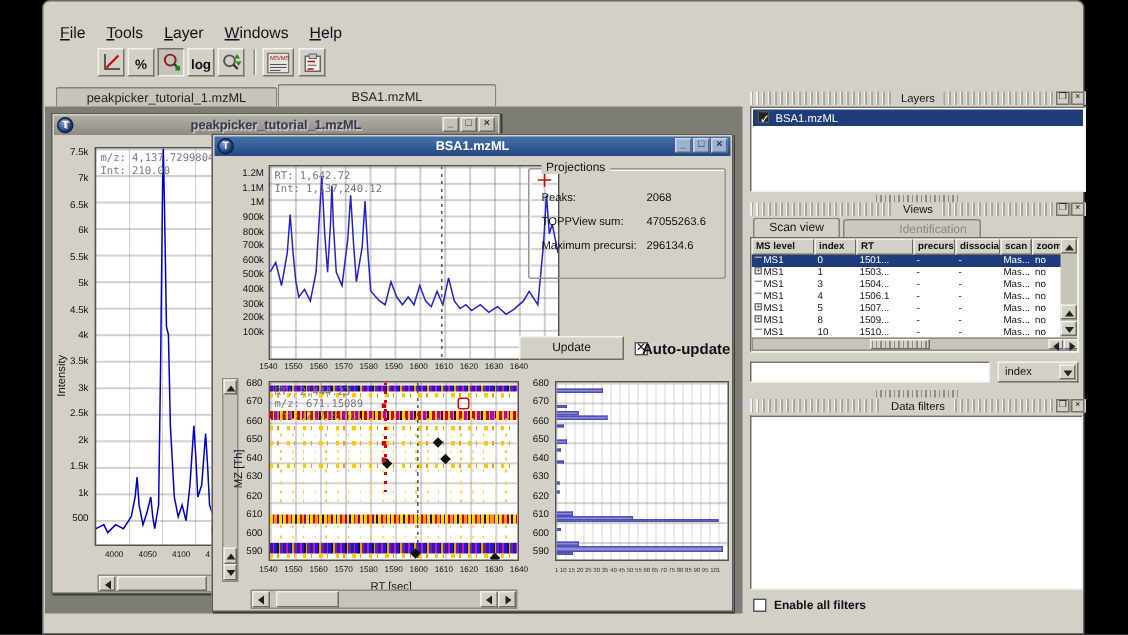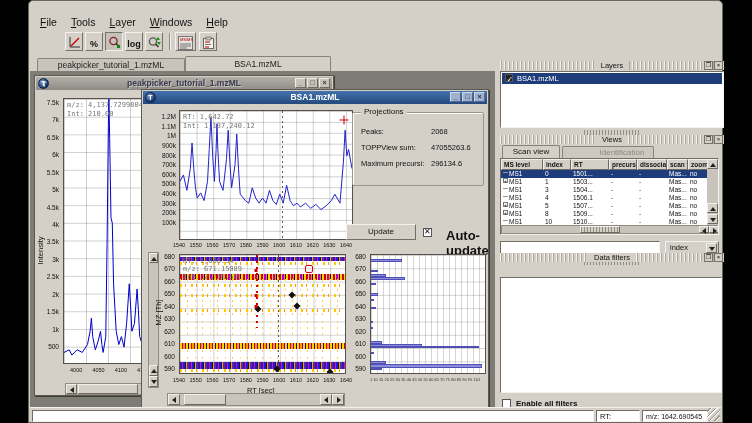--- a/index.html
+++ b/index.html
@@ -224,21 +224,21 @@
             <div class="vtick" style="top: 27.2727%;">900k</div>
             <div class="vtick" style="top: 36.3636%;">800k</div>
             <div class="vtick" style="top: 45.4545%;">700k</div>
             <div class="vtick" style="top: 54.5455%;">600k</div>
             <div class="vtick" style="top: 63.6364%;">500k</div>
             <div class="vtick" style="top: 72.7273%;">400k</div>
             <div class="vtick" style="top: 81.8182%;">300k</div>
             <div class="vtick" style="top: 90.9091%;">200k</div>
             <div class="vtick" style="top: 100%;">100k</div>
           </div>
-      <div class="plot grid-ch" id="ch-plot" style="left:37px;top:20px;width:174px;height:130px;">
+      <div class="plot grid-ch" id="ch-plot" style="left:37px;top:20px;width:194px;height:130px;">
         <svg id="chrom-svg" viewBox="0 0 100 100" preserveAspectRatio="none">
               <polyline fill="none" stroke="#2222cc" stroke-width="1" vector-effect="non-scaling-stroke" points="0.00,55.00 2.00,50.00 4.00,62.00 6.00,45.00 7.00,25.00 8.00,45.00 9.00,60.00 10.00,68.00 12.00,64.00 14.00,70.00 16.00,55.00 17.00,30.00 18.00,5.00 19.00,35.00 20.00,55.00 21.00,30.00 21.50,10.00 22.00,30.00 23.00,55.00 25.00,62.00 27.00,38.00 28.00,15.00 29.00,40.00 30.00,60.00 32.00,42.00 33.00,18.00 34.00,45.00 35.00,65.00 38.00,70.00 40.00,72.00 42.00,60.00 44.00,68.00 46.00,72.00 48.00,68.00 50.00,72.00 52.00,62.00 54.00,70.00 56.00,73.00 58.00,65.00 60.00,72.00 62.00,58.00 64.00,70.00 66.00,74.00 68.00,72.00 70.00,75.00 73.00,72.00 76.00,76.00 79.00,73.00 82.00,77.00 85.00,74.00 88.00,70.00 90.00,65.00 93.00,72.00 95.00,40.00 96.00,15.00 97.00,35.00 98.00,30.00 100.00,45.00"></polyline>
             </svg>
         <div class="crosshair" id="ch-cross" style="left: 59.5%;"></div>
         <div class="ov" style="left:3px;top:2px;">RT:    1,642.72</div>
         <div class="ov" style="left:3px;top:11px;">Int: 1,137,240.12</div>
         <div class="redcross" id="chrom-marker" style="left: 95.5%; top: 7%;"></div>
       </div>
       <div class="hticks" id="ch-xt" style="left:37px;top:152px;width:167px;height:7px;">
             <div class="htick" style="left: 0%;">1540</div>
@@ -258,21 +258,21 @@
         <div class="gtitle">Projections</div>
         <div style="position:absolute;left:8px;top:14px;font-size:7.5px;color:#111;">Peaks:</div>
         <div style="position:absolute;left:78px;top:14px;font-size:7.5px;color:#111;">2068</div>
         <div style="position:absolute;left:8px;top:30px;font-size:7.5px;color:#111;">TOPPView sum:</div>
         <div style="position:absolute;left:78px;top:30px;font-size:7.5px;color:#111;">47055263.6</div>
         <div style="position:absolute;left:8px;top:46px;font-size:7.5px;color:#111;">Maximum precursi:</div>
         <div style="position:absolute;left:78px;top:46px;font-size:7.5px;color:#111;">296134.6</div>
       </div>
       <div class="btn" style="left:204px;top:134px;width:70px;height:16px;line-height:14px;"><span>Update</span></div>
       <div class="cb checked" style="left:281px;top:138px;"></div>
-      <div style="position:absolute;left:304px;top:138px;font-size:13px;font-weight:bold;color:#111;">Auto-update</div>
+      <div style="position:absolute;left:286px;top:138px;font-size:10px;font-weight:bold;color:#111;">Auto-update</div>
 
       <div class="sb" style="left:6px;top:162px;width:11px;height:136px;">
         <div class="sbtn" style="left:0;top:0;width:9px;height:10px;">
               <span class="arr arr-u" style="left:1px;top:3px;"></span>
             </div>
         <div class="sbtn" style="left:0;top:112px;width:9px;height:11px;">
               <span class="arr arr-u" style="left:1px;top:3px;"></span>
             </div>
         <div class="sbtn" style="left:0;top:123px;width:9px;height:11px;">
               <span class="arr arr-d" style="left:1px;top:3px;"></span>
@@ -309,21 +309,21 @@
               <div class="band band-yellow-faint" style="top: 60.8247%; height: 2px;"></div>
               <div class="band band-yellow-faint" style="top: 65.9794%; height: 2px;"></div>
               <div class="band band-dense-hot2" style="top: 74.2268%; height: 6px;"></div>
               <div class="band band-yellow-faint" style="top: 80.4124%; height: 2px;"></div>
               <div class="band band-yellow-faint" style="top: 86.5979%; height: 2px;"></div>
               <div class="band band-dense-cold" style="top: 90.7216%; height: 7px;"></div>
               <div class="band band-yellow" style="top: 96.9072%; height: 3px;"></div>
             </div>
         <div class="redcol" id="map-redcol" style="left: 46%; top: 0px; height: 62%;"></div>
         <div class="crosshair" id="map-cross" style="left: 59.5%;"></div>
-        <div class="ov" style="left:3px;top:2px;">RT:    1,868.34</div>
+        <div class="ov" style="left:3px;top:2px;">RT:    2,444.23</div>
         <div class="ov" style="left:3px;top:10px;">m/z: 671.15089</div>
         <div class="ov" style="left:3px;top:18px;">Int: 2,718.56</div>
         <div class="redcircle" id="map-circle" style="left: 78%; top: 12%;"></div>
         <div id="map-diamonds" style="position:absolute;left:0;top:0;right:0;bottom:0;">
               <div class="diamond" style="left: 67.7%; top: 34%;"></div>
               <div class="diamond" style="left: 70.7%; top: 43%;"></div>
               <div class="diamond" style="left: 47.3%; top: 46%;"></div>
               <div class="diamond" style="left: 59%; top: 97%;"></div>
               <div class="diamond" style="left: 91%; top: 99%;"></div>
             </div>
@@ -516,31 +516,25 @@
     </div>
     <div class="field" style="left:471px;top:240px;width:160px;height:14px;"><span></span></div>
     <div class="combo" style="left:636px;top:240px;width:54px;height:14px;">
       <span>index</span>
       <span class="sbtn" style="right:1px;top:1px;width:11px;height:10px;">
             <span class="arr arr-d" style="position:absolute;left:2px;top:3px;"></span>
           </span>
     </div>
     <div class="splitter" style="left:583px;top:259px;"></div>
 
-    <div class="dhead" style="left:471px;top:252px;width:224px;">
+    <div class="dhead" style="left:471px;top:265px;width:224px;">
       <span class="dtitle">Data filters</span>
       <span class="dbtn" style="right:11px;">❐</span>
       <span class="dbtn" style="right:1px;">×</span>
     </div>
     <div class="panel-list" style="left:471px;top:276px;width:222px;height:116px;"></div>
     <div class="cb" style="left:473px;top:398px;"></div>
     <div style="position:absolute;left:487px;top:398px;font-size:8px;font-weight:bold;color:#111;">Enable all filters</div>
   </div>
 
-  <div id="statusbar">
-    <div class="field" style="left:2px;top:2px;width:562px;height:12px;"></div>
-    <div class="field" style="left:566px;top:2px;width:44px;height:12px;"><span>RT:</span></div>
-    <div class="field" style="left:612px;top:2px;width:66px;height:12px;font-size:7px;"><span>m/z: 1642.690545</span></div>
-    <div class="grip"></div>
-  </div>
 
 </div>
 </div>
 
 </body></html>

